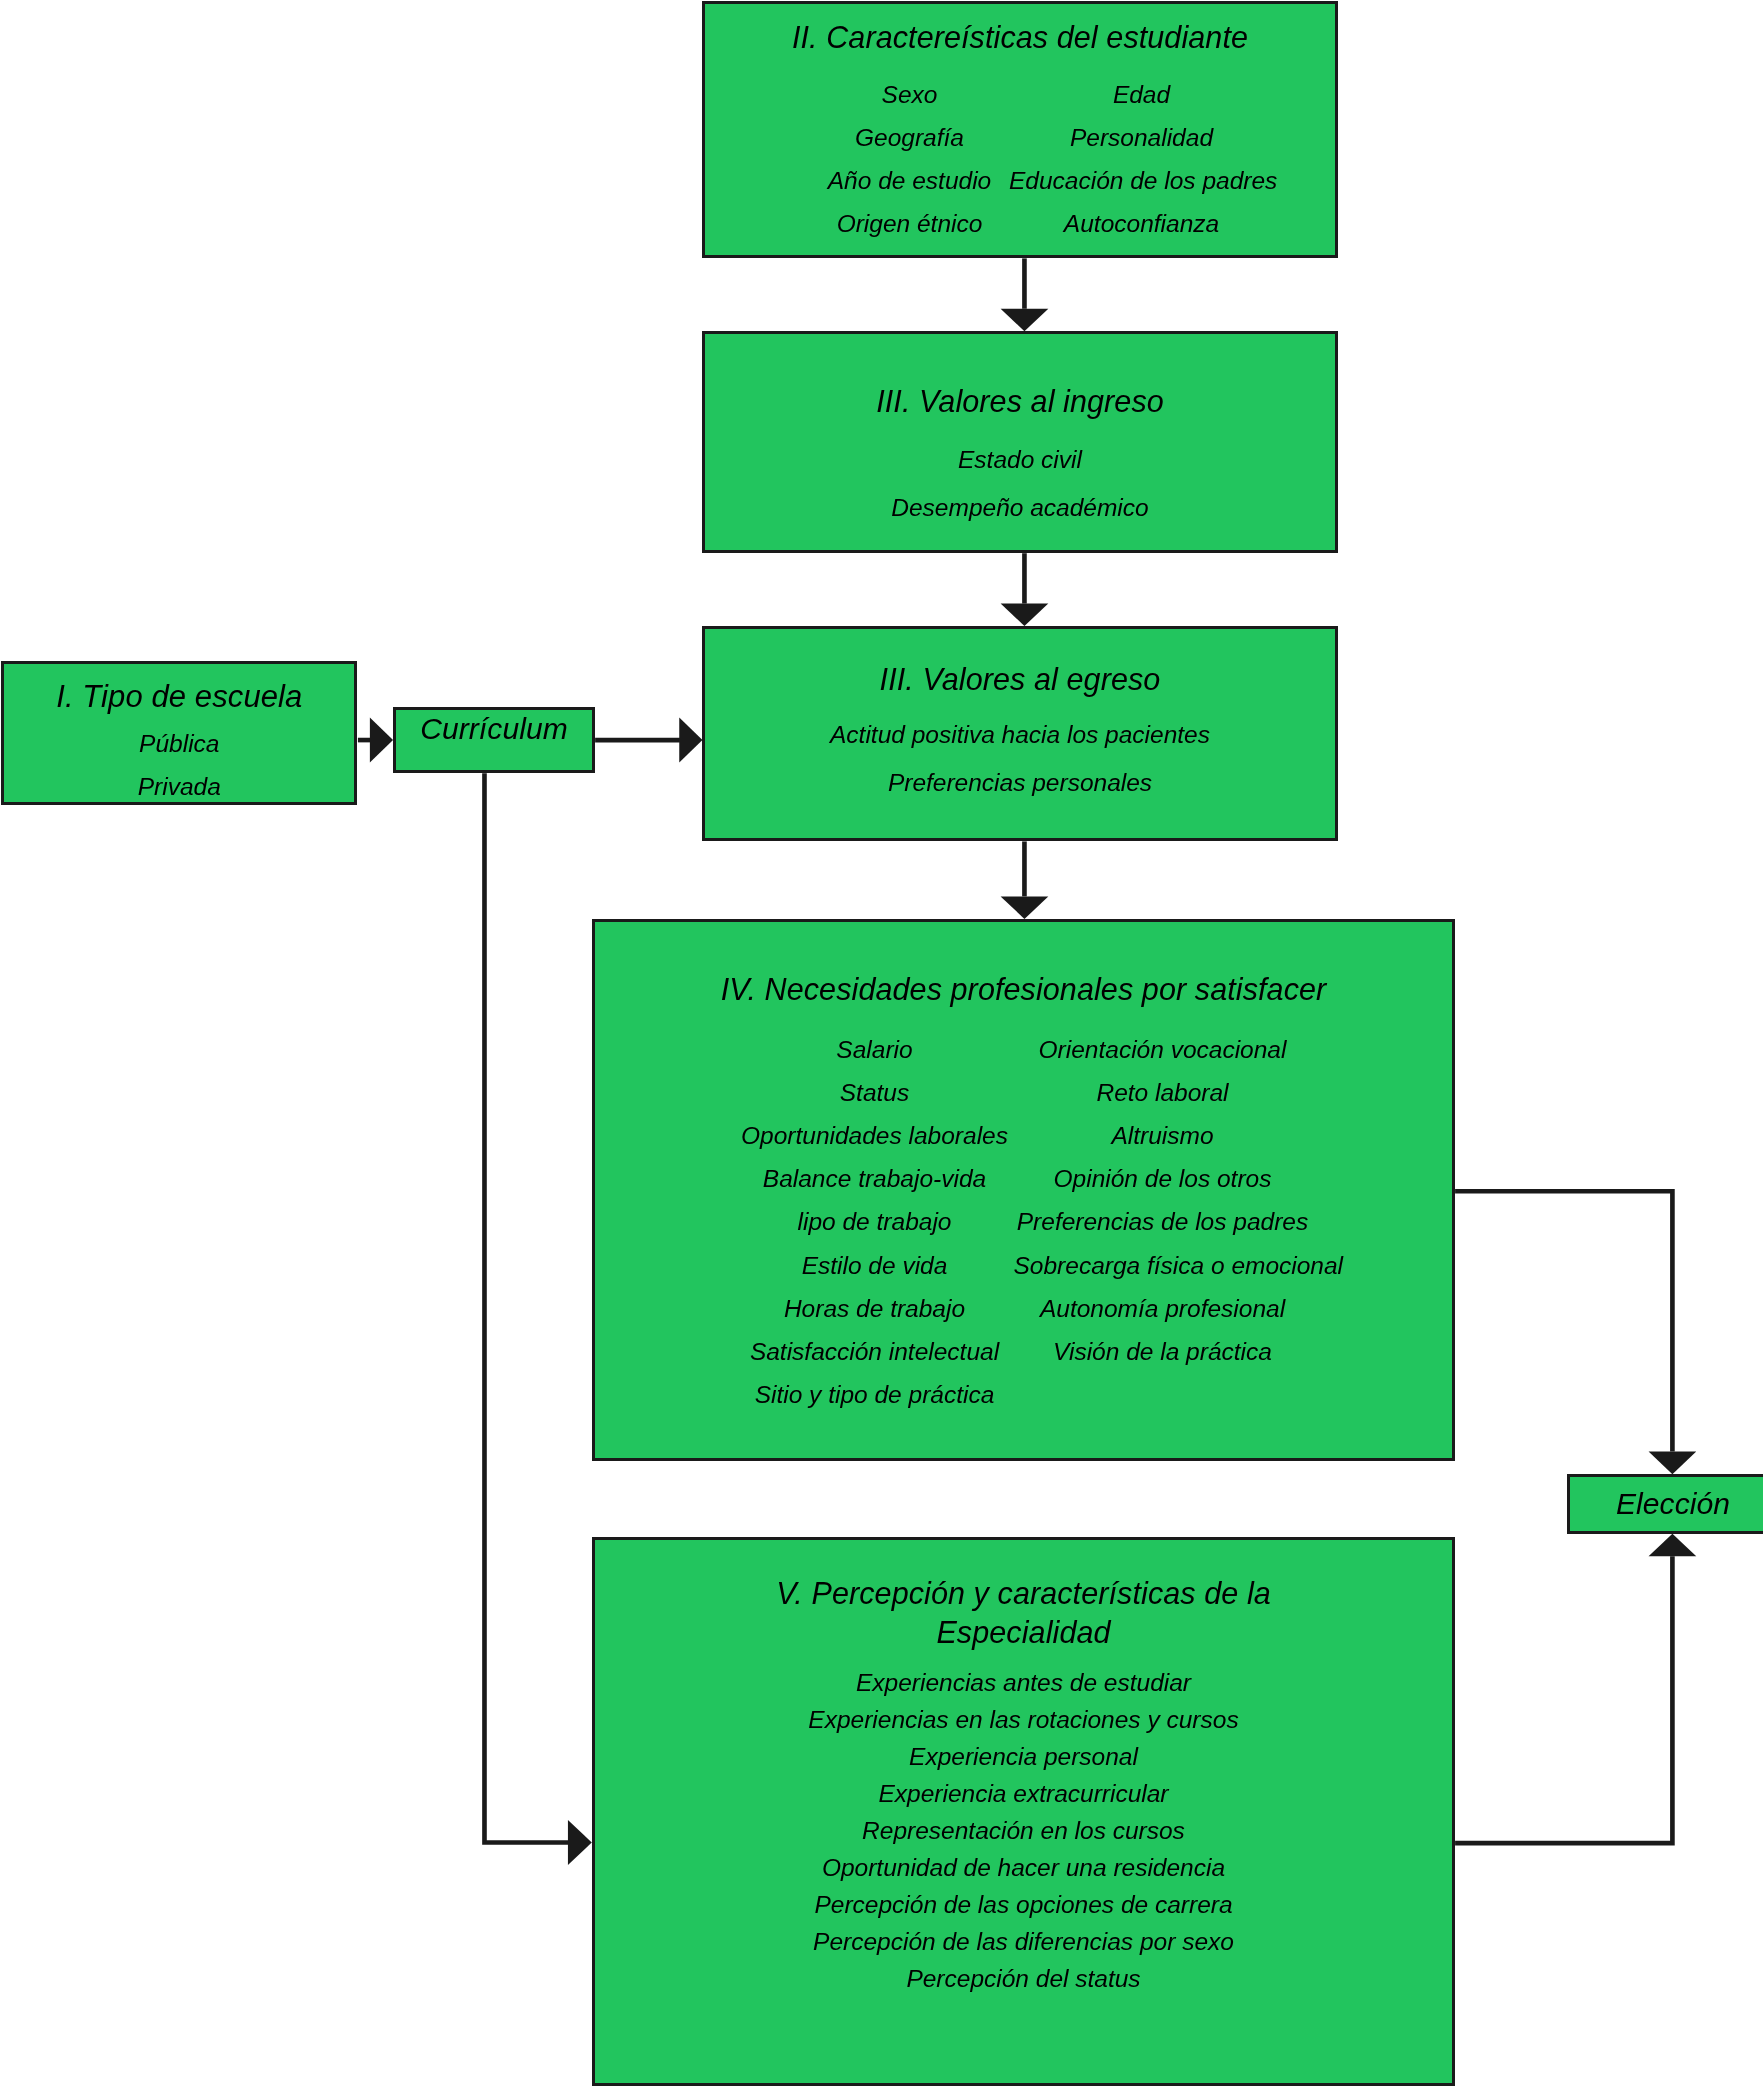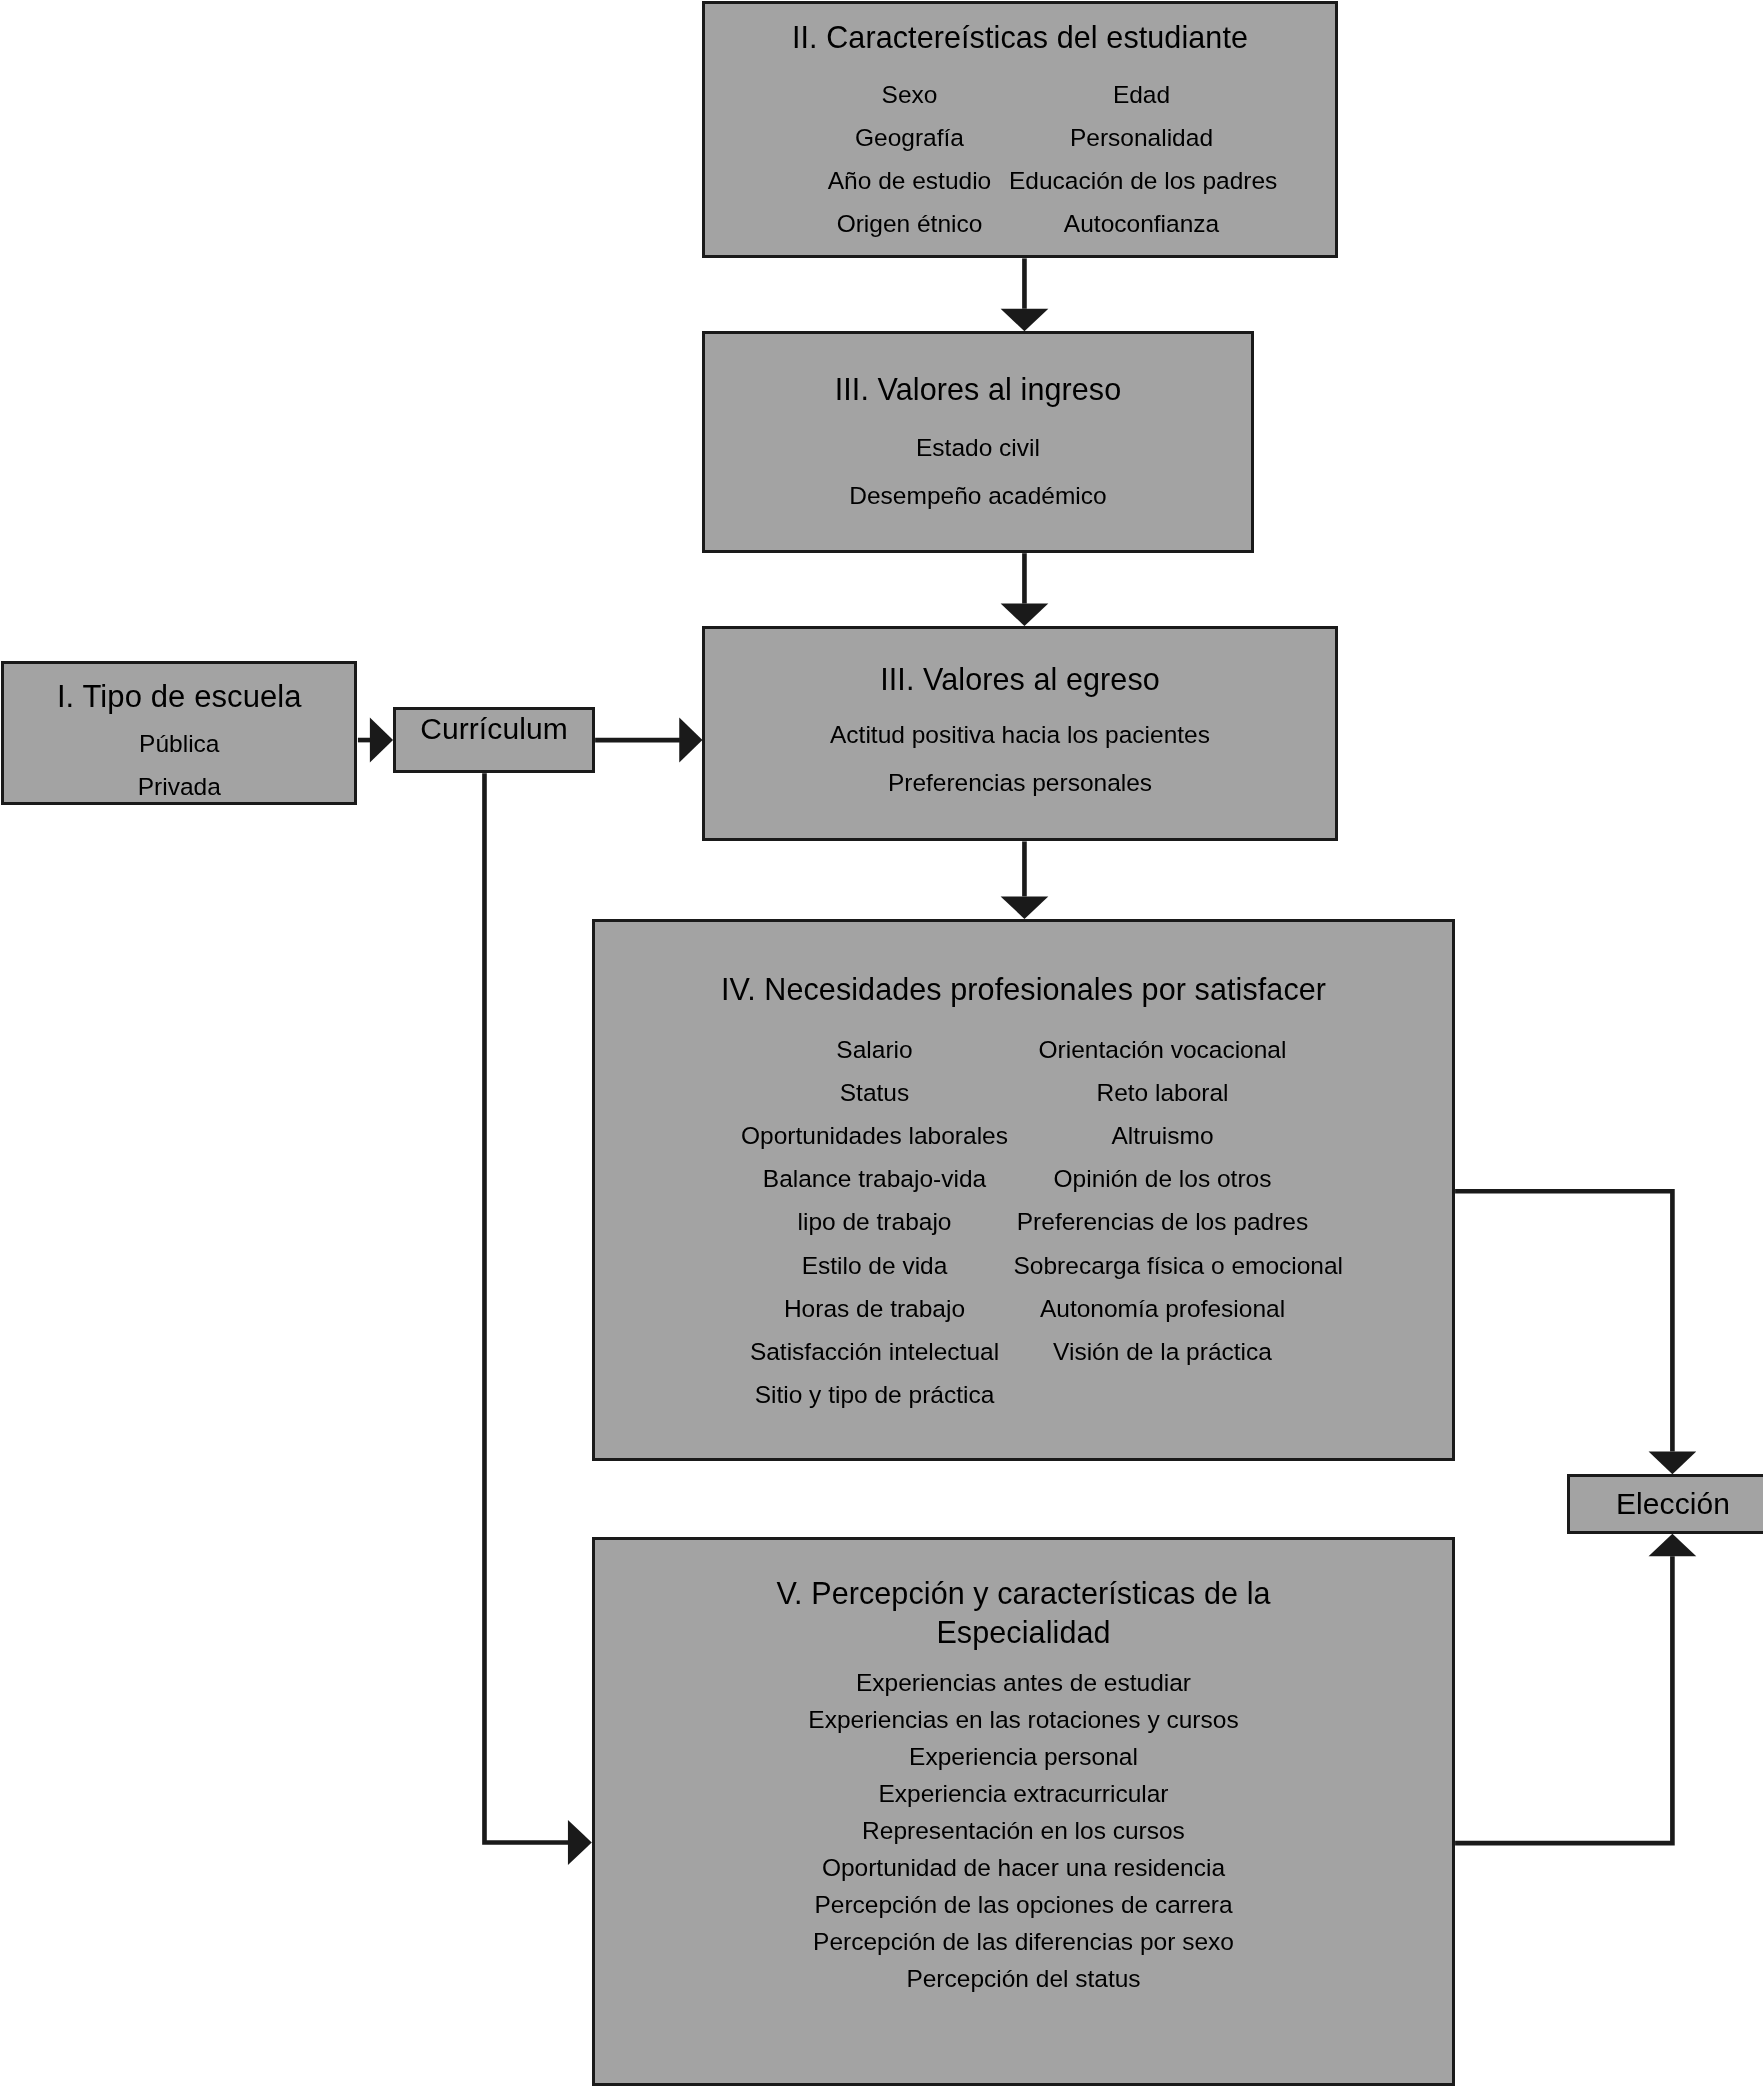--- a/index.html
+++ b/index.html
@@ -24,22 +24,23 @@
     left: 0;
     top: 0;
     width: 1764px;
     height: 2087px;
     pointer-events: none;
   }
   .node {
     position: absolute;
     box-sizing: border-box;
     border: 3.3px solid #1a1a1a;
-    background: #a3a3a3;
+    background: #22c55e;
     text-align: center;
+    font-style: italic;
   }
   .node-title {
     font-size: 30.5px;
     line-height: 1.28;
     letter-spacing: 0.1px;
     white-space: pre-line;
   }
   .node-item {
     font-size: 24.5px;
     line-height: 1.0;
@@ -73,23 +74,23 @@
     top: 1.3px;
     width: 636px;
     height: 257px;
     padding-top: 13.3px;
   }
   #box-student .cols { margin-top: 26.5px; padding-left: 44px; }
   
   #box-entry {
     left: 702px;
     top: 331px;
-    width: 552px;
+    width: 636px;
     height: 222px;
-    padding-top: 36px;
+    padding-top: 48px;
   }
   #box-entry .stack { margin-top: 26.5px; }
   #box-entry .stack .node-item { margin-bottom: 24px; }
   
   #box-exit {
     left: 702px;
     top: 626px;
     width: 636px;
     height: 215px;
     padding-top: 30.5px;

